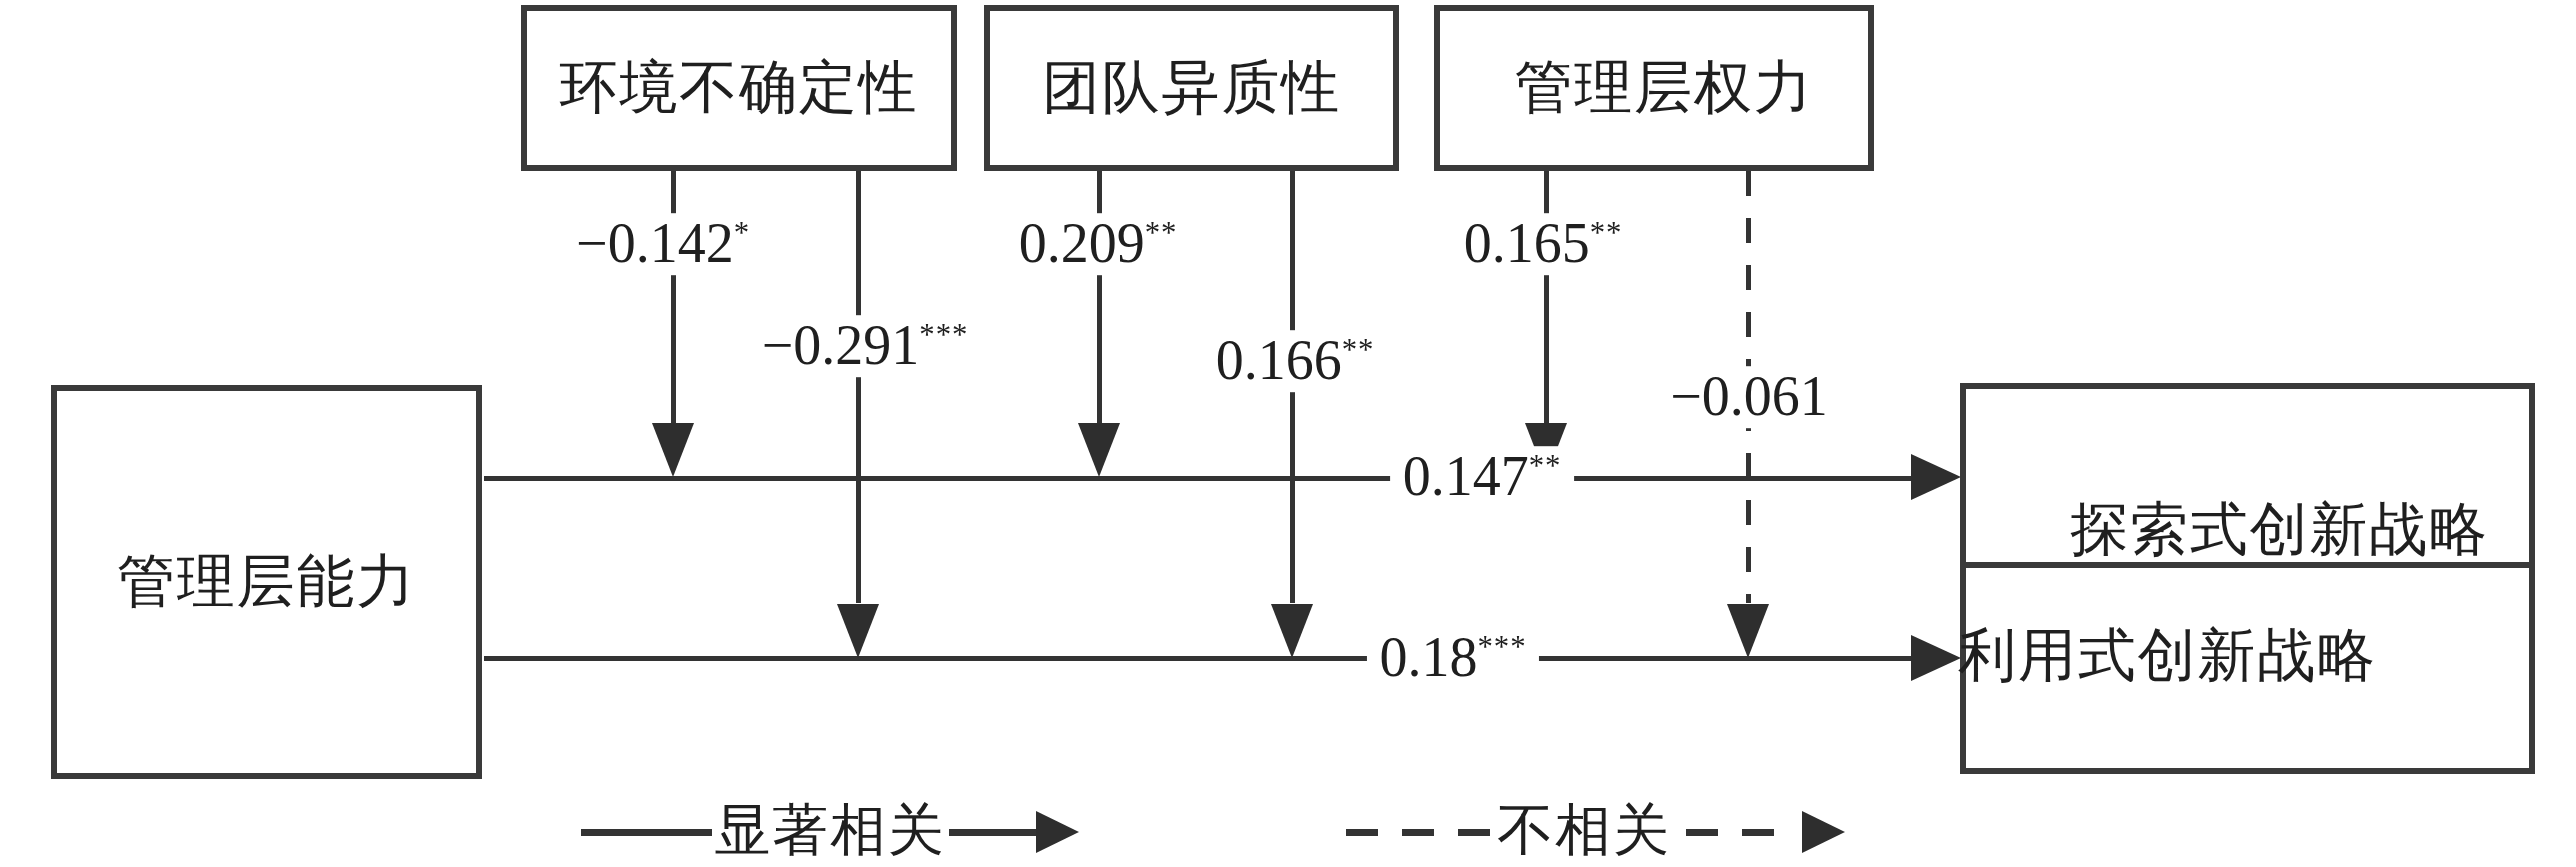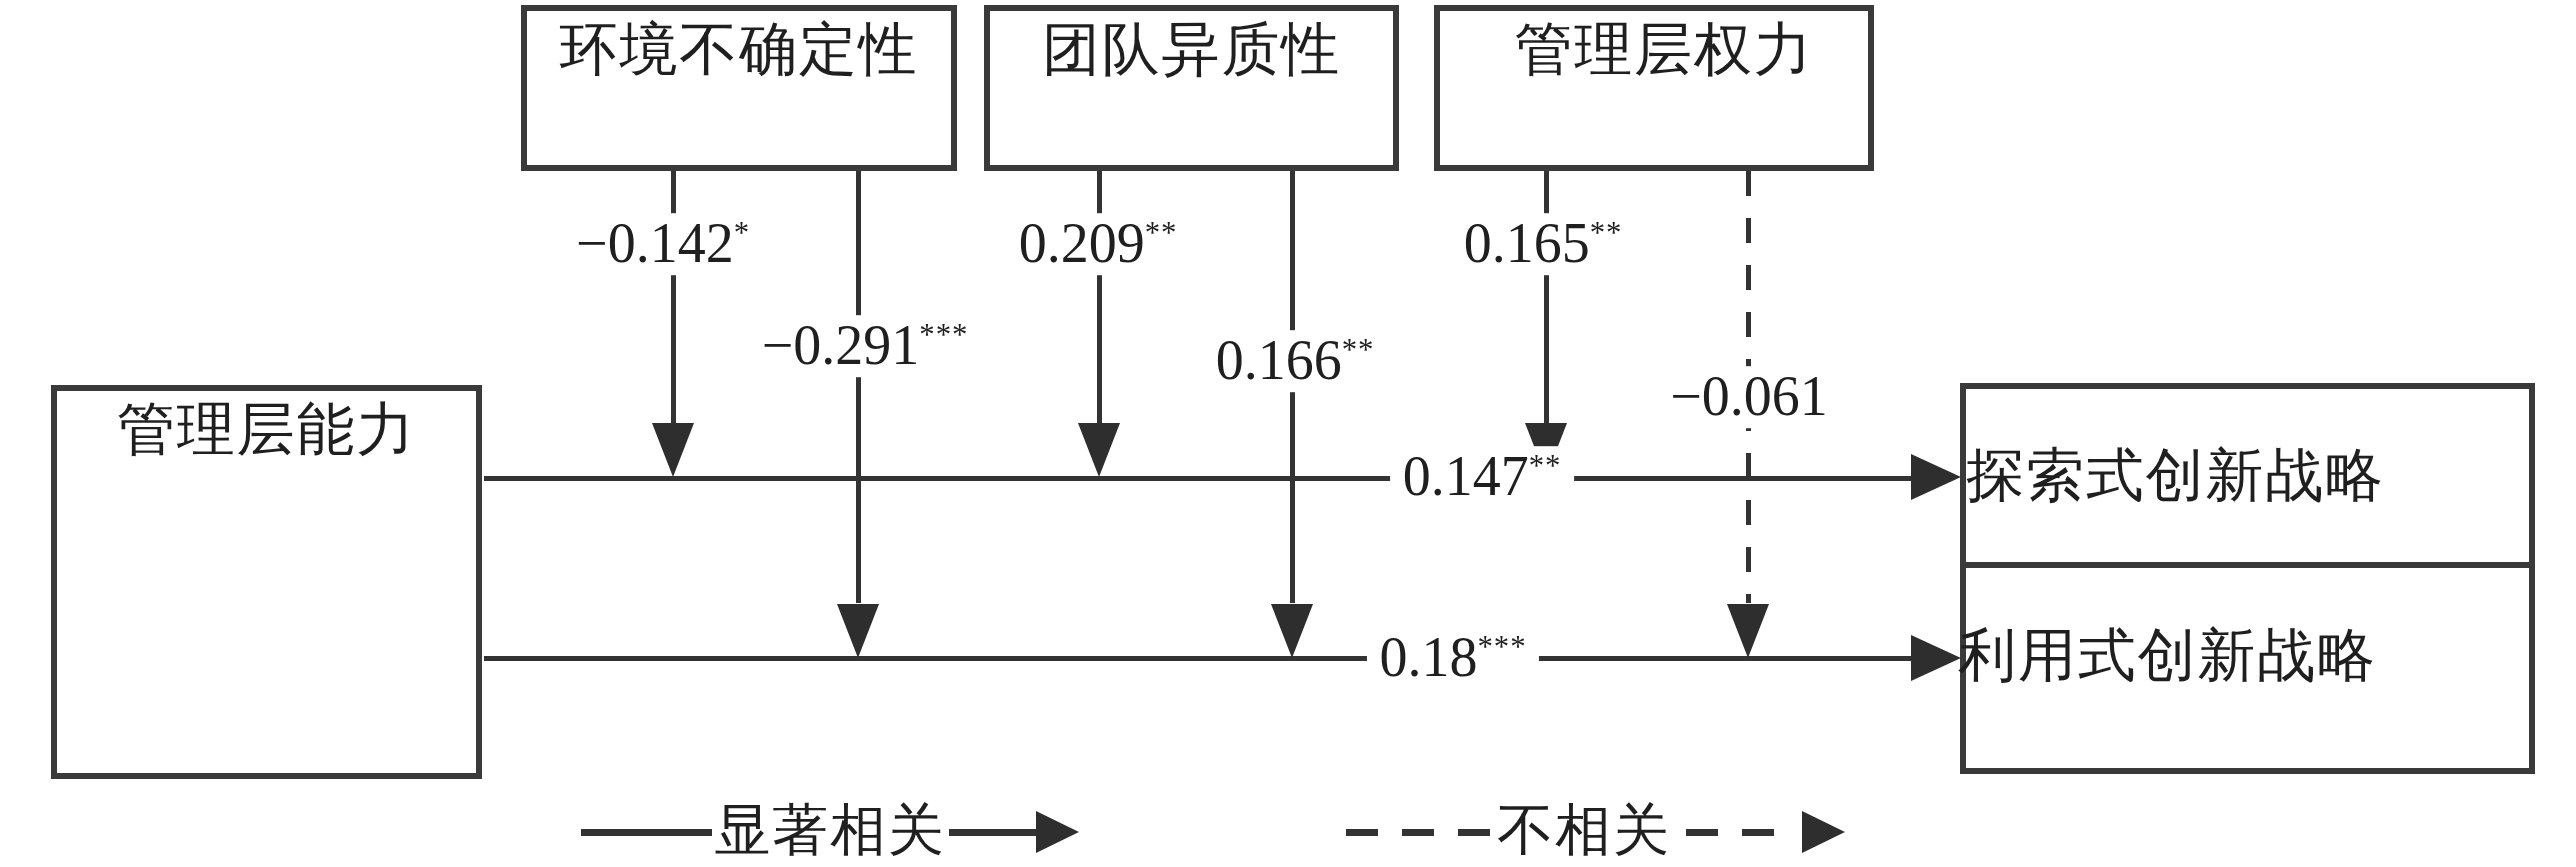--- a/index.html
+++ b/index.html
@@ -4,21 +4,21 @@
 <style>
   html,body{margin:0;padding:0;background:#ffffff;}
   body{
     width:2576px;height:867px;position:relative;overflow:hidden;
     font-family:"Liberation Serif","DejaVu Serif",serif;color:#1f1f1f;
   }
   .abs{position:absolute;}
   
   .node{
     position:absolute;box-sizing:border-box;border:6.3px solid #3a3a3a;background:#ffffff;
-    display:flex;justify-content:center;
+    display:flex;align-items:center;justify-content:center;
     font-size:58px;letter-spacing:1.8px;white-space:nowrap;z-index:3;
   }
   
   .cell{
     position:absolute;display:flex;align-items:center;justify-content:center;
     font-size:58px;letter-spacing:1.8px;white-space:nowrap;z-index:4;
   }
   
   .hline{position:absolute;height:4.5px;background:#333333;z-index:1;}
   .vline{position:absolute;width:4.5px;background:#333333;z-index:1;}
@@ -64,21 +64,21 @@
 <div class="node" style="left:984px;top:5.4px;width:415px;height:166px;">
   <span>团队异质性</span>
 </div>
 
 <div class="node" style="left:1434px;top:5.4px;width:440px;height:166px;padding-left:20px;">
   <span>管理层权力</span>
 </div>
 
 <div class="node" style="left:1960px;top:383px;width:575px;height:391px;"></div>
 <div class="abs" style="left:1960px;top:562px;width:575px;height:6.3px;background:#3a3a3a;z-index:4;"></div>
-<div class="cell" style="left:1888px;top:383px;width:575px;height:186px;">
+<div class="cell" style="left:1992px;top:383px;width:575px;height:186px;align-items:flex-end;">
   <span>探索式创新战略</span>
 </div>
 <div class="cell" style="left:1880px;top:569px;width:575px;height:173px;">
   <span>利用式创新战略</span>
 </div>
 
 <div class="hline" style="left:484px;top:476px;width:1429px;"></div>
 <div class="head-right" style="left:1911px;top:454px;"></div>
 
 <div class="hline" style="left:484px;top:656px;width:1429px;"></div>

